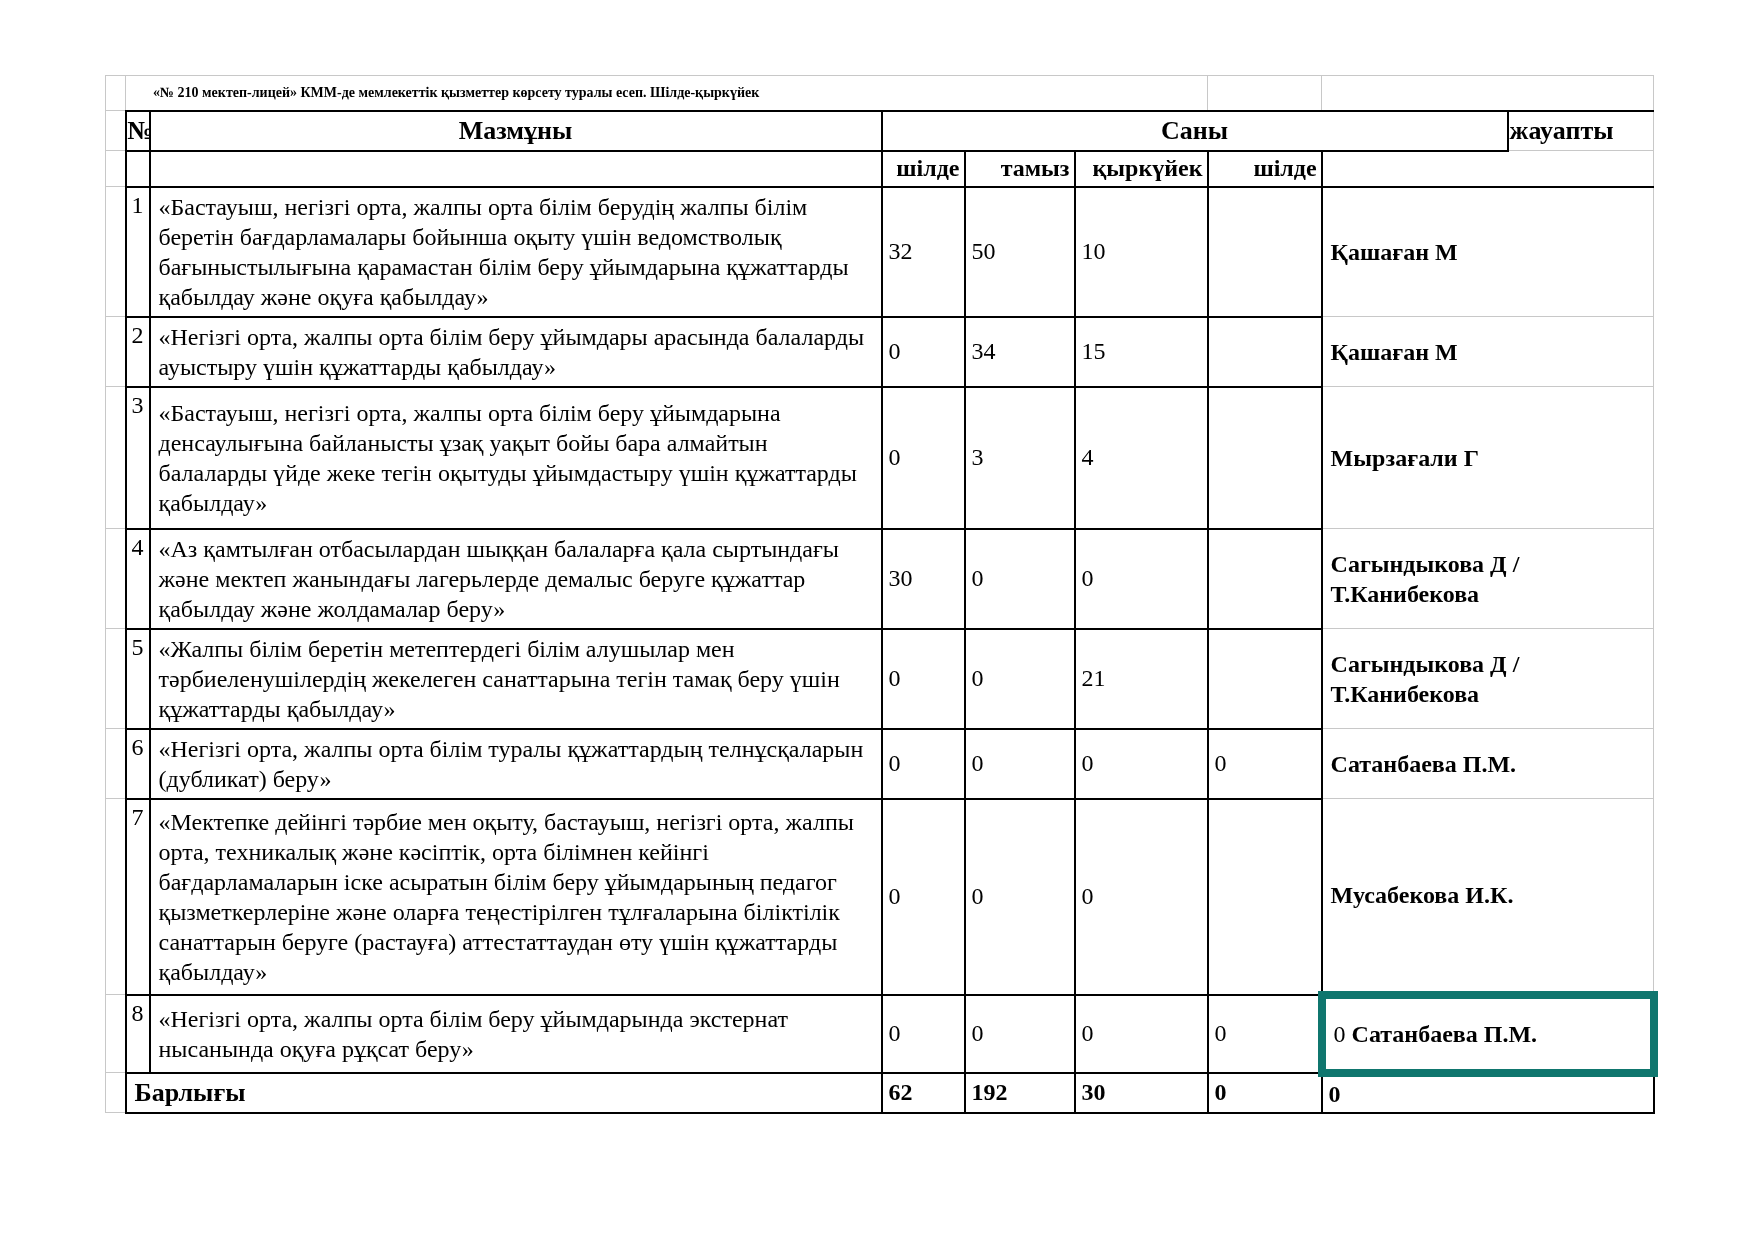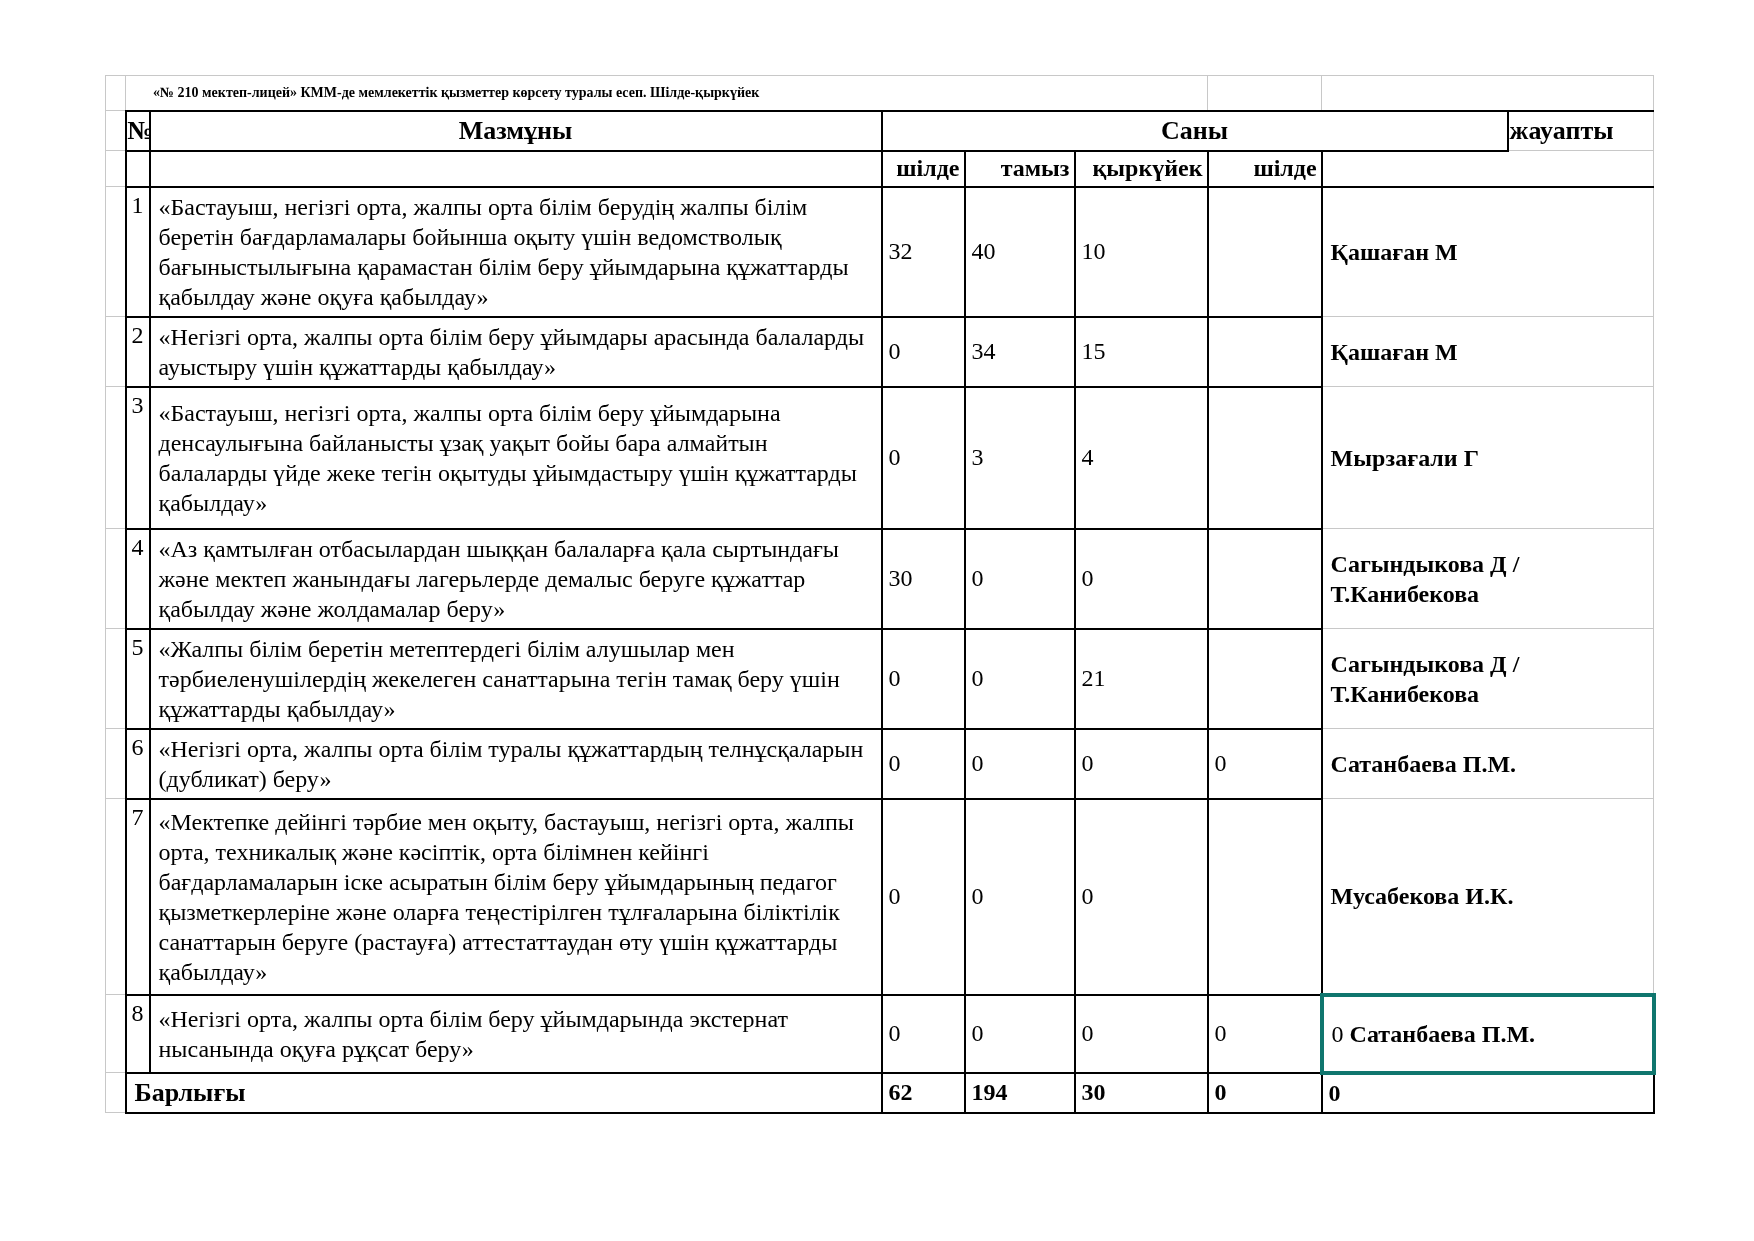--- a/index.html
+++ b/index.html
@@ -83,21 +83,21 @@
     border-top:1px solid #c8c8c8;
     border-bottom:1px solid #c8c8c8;
     border-right:1px solid #c8c8c8;
     text-align:left;
     padding:4px 8px;
     font-size:24px;
     margin-top:36px;
   }
   td.resp .resp-name{ font-weight:bold; }
   td.resp .resp-wrap{ display:inline-block; max-width:300px; line-height:30px; }
-  tr.r8 td.resp{ border:4px solid #0f766e; }
+  tr.r8 td.resp{ border:8px solid #0f766e; }
   tr.row-total td.cell{ font-weight:bold; font-size:24px; }
   tr.row-total td.total-label{
     text-align:left; padding-left:8px; font-size:26px;
   }
 
   
   tr.tr-title{ height:35px; }
   tr.tr-info { height:37px; }
   tr.tr-head { height:40px; }
   tr.tr-sub  { height:36px; }
@@ -154,21 +154,21 @@
     <td class="hd sub">шілде</td>
     <td class="subfill-a"></td>
     <td class="subfill-b"></td>
   </tr>
 
   <tr class="r1">
     <td class="strip"></td>
     <td class="cell num">1</td>
     <td class="cell content">«Бастауыш, негізгі орта, жалпы орта білім берудің жалпы білім беретін бағдарламалары бойынша оқыту үшін ведомстволық бағыныстылығына қарамастан білім беру ұйымдарына құжаттарды қабылдау және оқуға қабылдау»</td>
     <td class="cell val">32</td>
-    <td class="cell val">40</td>
+    <td class="cell val">50</td>
     <td class="cell val">10</td>
     <td class="cell val"></td>
     <td class="resp" colspan="2"><span class="resp-wrap"><span></span><span class="resp-name">Қашаған М</span></span></td>
   </tr>
 
   <tr class="r2">
     <td class="strip"></td>
     <td class="cell num">2</td>
     <td class="cell content">«Негізгі орта, жалпы орта білім беру ұйымдары арасында балаларды ауыстыру үшін құжаттарды қабылдау»</td>
     <td class="cell val">0</td>
@@ -241,19 +241,19 @@
     <td class="cell val">0</td>
     <td class="cell val">0</td>
     <td class="cell val">0</td>
     <td class="resp" colspan="2"><span class="resp-wrap"><span>0 </span><span class="resp-name">Сатанбаева П.М.</span></span></td>
   </tr>
 
   <tr class="row-total">
     <td class="strip"></td>
     <td class="cell total-label" colspan="2">Барлығы</td>
     <td class="cell val">62</td>
-    <td class="cell val">194</td>
+    <td class="cell val">192</td>
     <td class="cell val">30</td>
     <td class="cell val">0</td>
     <td class="cell val" colspan="2">0</td>
   </tr>
 </tbody>
   </table>
 
 </body></html>

